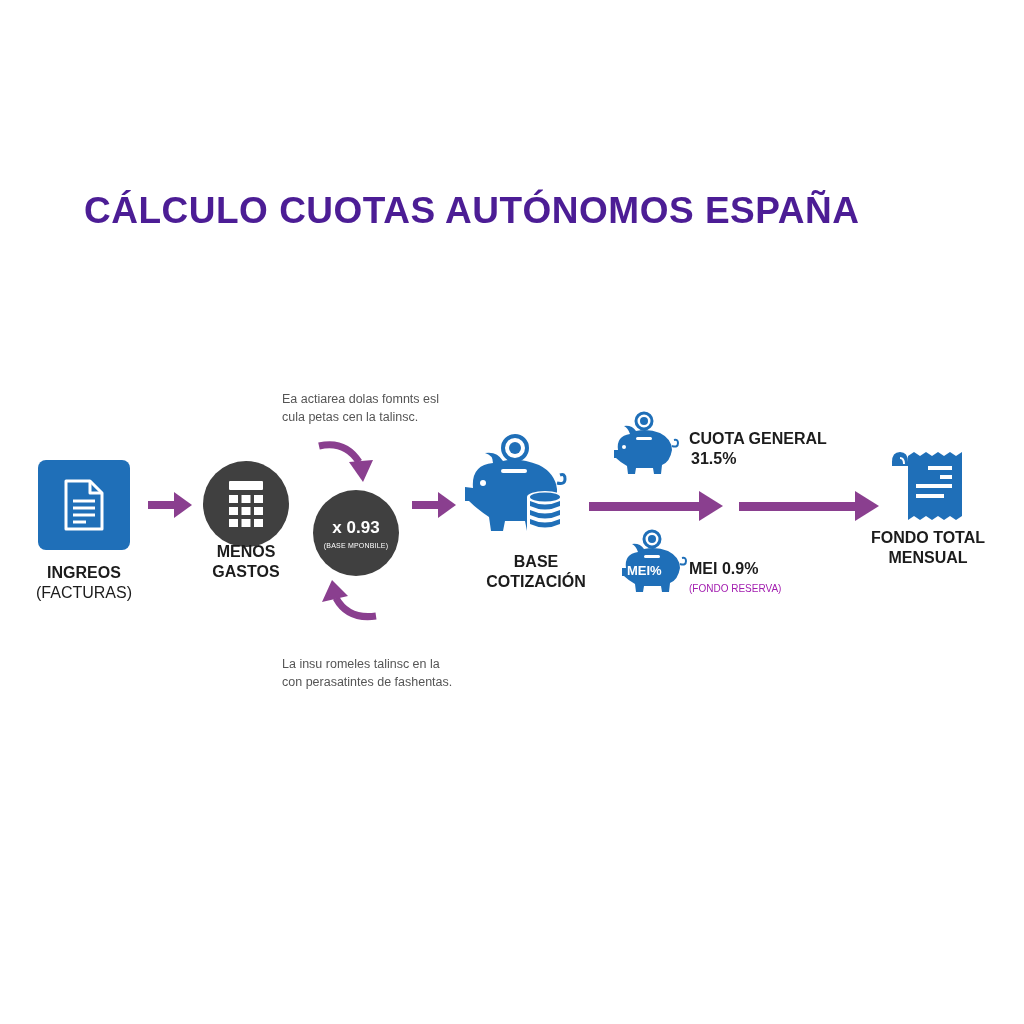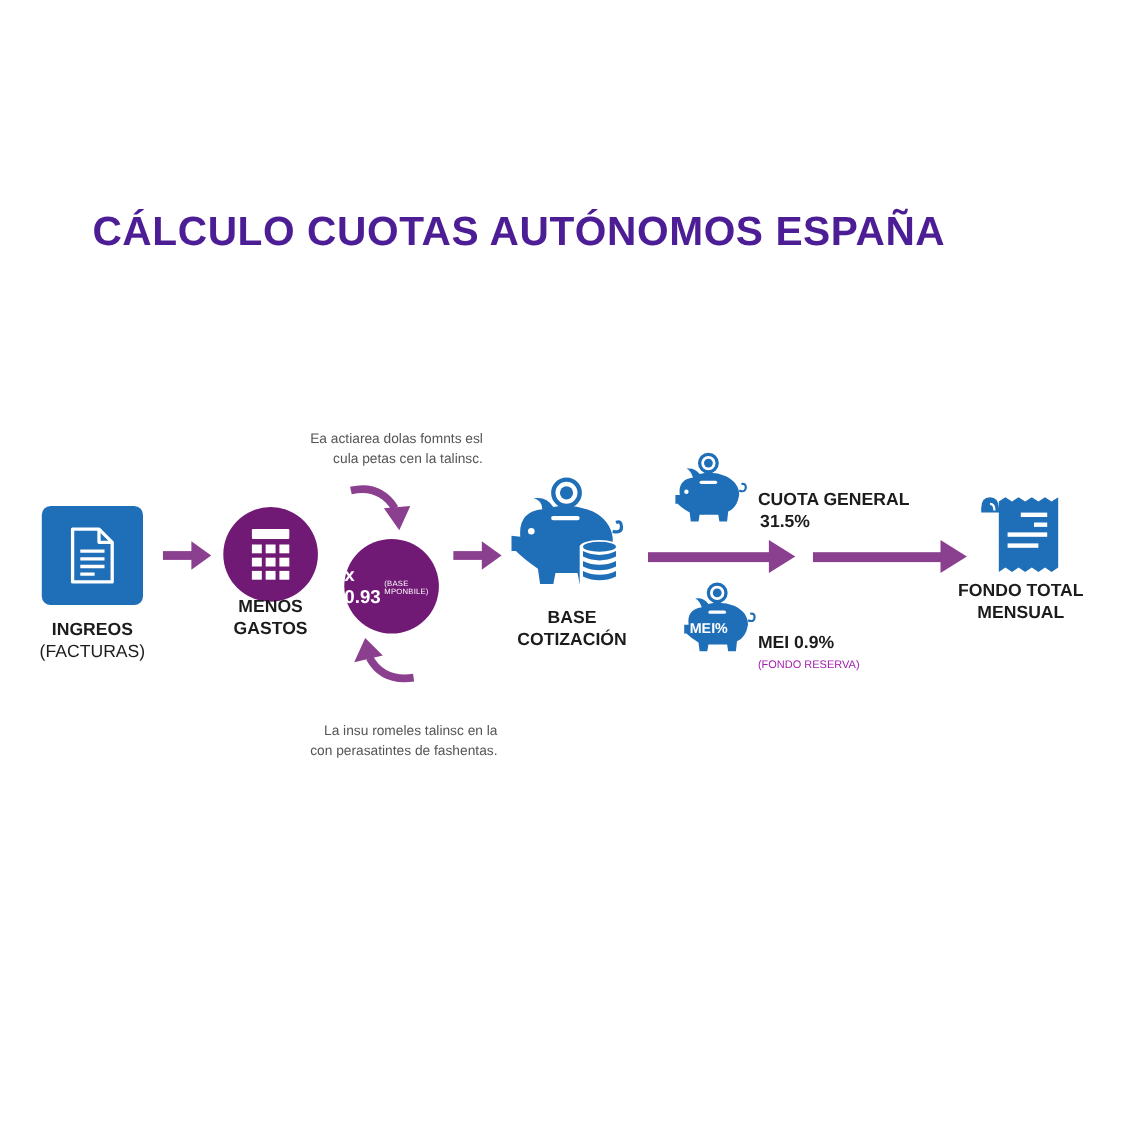--- a/index.html
+++ b/index.html
@@ -12,33 +12,33 @@
   .title {
     left: 84px; top: 190px; font-size: 37px; font-weight: bold;
     color: #4c1d95; letter-spacing: 0.5px; white-space: nowrap;
   }
   .label {
     text-align: center; font-size: 16px; color: #1c1c1c; line-height: 20px;
     white-space: nowrap;
   }
   .bold-label { font-weight: 600; }
   .note {
-    font-size: 12.5px; color: #555; line-height: 18px; white-space: nowrap; text-align: right;
+    font-size: 12.5px; color: #555; line-height: 18px; white-space: nowrap;
   }
   .doc-box {
     left: 38px; top: 460px; width: 92px; height: 90px; background: #1f6fb8;
     border-radius: 8px; display: flex; align-items: center; justify-content: center;
   }
   .circle {
-    background: #701a75; border-radius: 50%; display: flex; align-items: center;
-    justify-content: center; flex-direction: row; color: #fff;
+    background: #404040; border-radius: 50%; display: flex; align-items: center;
+    justify-content: center; flex-direction: column; color: #fff;
   }
   .mult-val { font-size: 17px; font-weight: bold; }
   .mult-sub { font-size: 7px; margin-top: 4px; letter-spacing: 0.2px; }
-  .side-text { font-size: 16px; color: #1c1c1c; line-height: 20px; white-space: nowrap; margin-top: 16px; }
+  .side-text { font-size: 16px; color: #1c1c1c; line-height: 20px; white-space: nowrap; }
   .side-sub { font-size: 10px; color: #a21caf; }
 </style>
 </head>
 <body>
 
 <div class="abs title">CÁLCULO CUOTAS AUTÓNOMOS ESPAÑA</div>
 
 <div class="abs doc-box">
   <svg width="44" height="54" viewBox="0 0 44 54">
     <path d="M4 3 H28 L40 15 V51 H4 Z" fill="none" stroke="#fff" stroke-width="3" stroke-linejoin="round"></path>
@@ -117,21 +117,21 @@
   <path d="M94 50 Q102 52 102 46 Q102 40 97 42" fill="none" stroke="#1f6fb8" stroke-width="3"></path>
   <g>
     <ellipse cx="82" cy="64" rx="18" ry="6" fill="#fff"></ellipse>
     <rect x="64" y="64" width="36" height="34" fill="#fff"></rect>
     <ellipse cx="82" cy="64" rx="15" ry="4.5" fill="#1f6fb8"></ellipse>
     <path d="M67 68 v5 q15 7 30 0 v-5 q-15 7 -30 0 Z" fill="#1f6fb8"></path>
     <path d="M67 77 v5 q15 7 30 0 v-5 q-15 7 -30 0 Z" fill="#1f6fb8"></path>
     <path d="M67 86 v5 q15 7 30 0 v-5 q-15 7 -30 0 Z" fill="#1f6fb8"></path>
   </g>
 </svg>
-<div class="abs label bold-label" style="left:460px; top:552px; width:120px;">
+<div class="abs label bold-label" style="left:476px; top:552px; width:120px;">
   <div>BASE</div>
   <div>COTIZACIÓN</div>
 </div>
 
 <svg class="abs" style="left:589px; top:490px;" width="136" height="32">
   <rect x="0" y="12" width="112" height="9" fill="#8a3f8f"></rect>
   <polygon points="110,1 134,16 110,31" fill="#8a3f8f"></polygon>
 </svg>
 <svg class="abs" style="left:739px; top:490px;" width="142" height="32">
   <rect x="0" y="12" width="118" height="9" fill="#8a3f8f"></rect>

